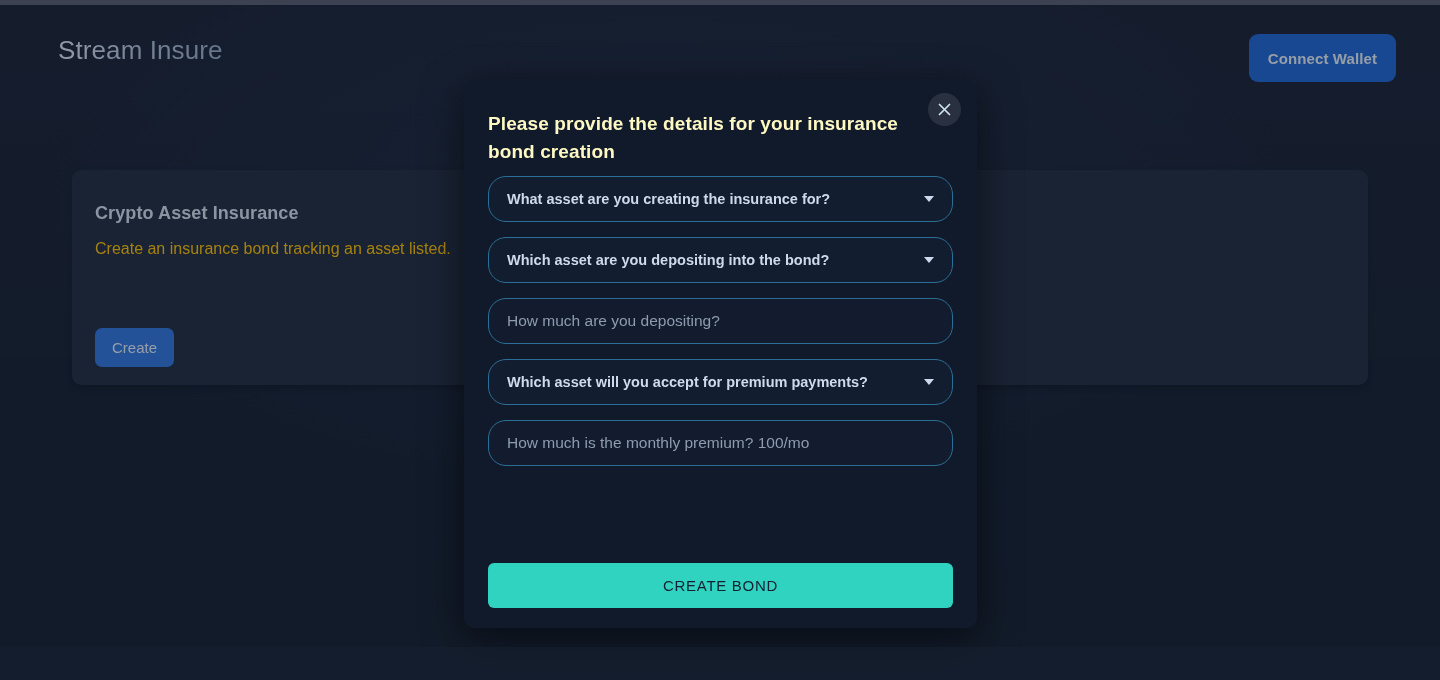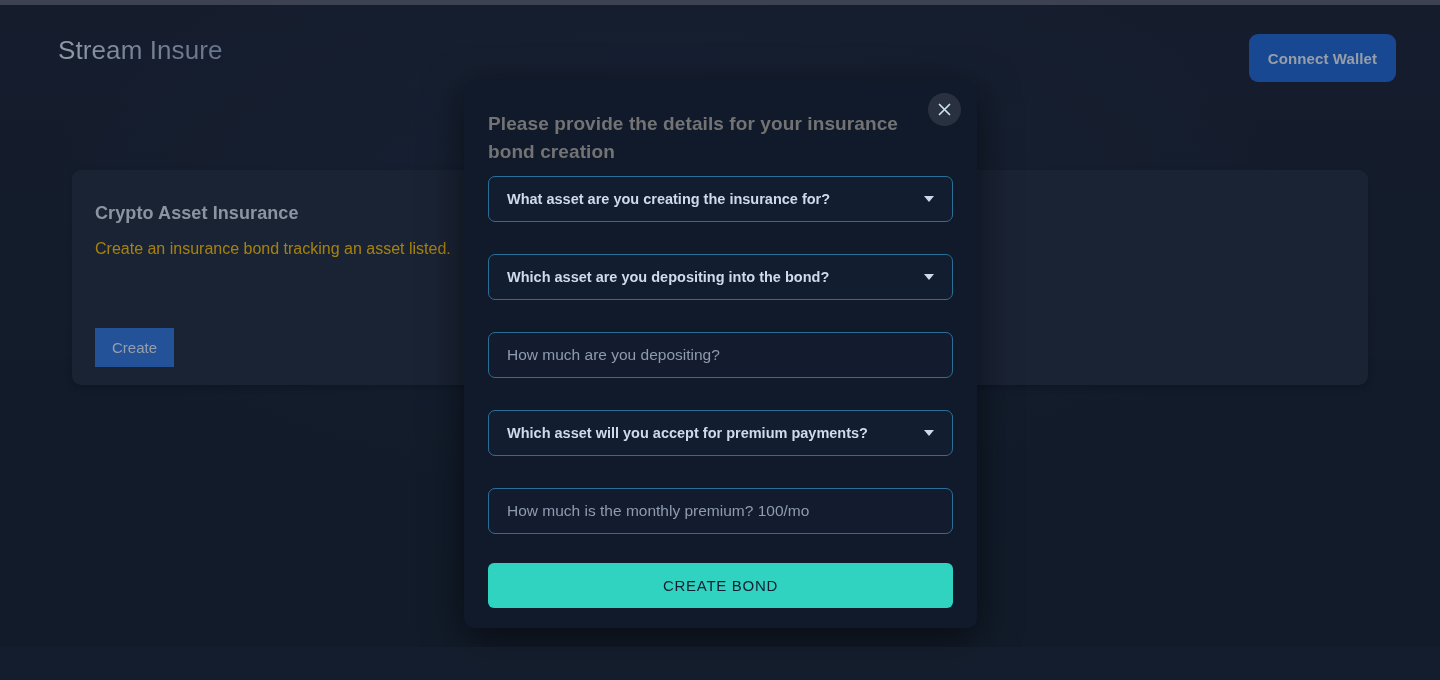--- a/index.html
+++ b/index.html
@@ -109,21 +109,21 @@
     font-weight: 400;
     color: #eab308;
   }
   .card-btn {
     position: absolute;
     left: 23px;
     top: 158px;
     width: 79px;
     height: 39px;
     border: none;
-    border-radius: 0;
+    border-radius: 7px;
     background: #2f6fce;
     color: #d4dce8;
     font-family: "Liberation Sans", sans-serif;
     font-size: 15px;
     cursor: pointer;
   }
 
   
   .modal-overlay {
     position: absolute;
@@ -159,37 +159,37 @@
   .modal-close svg { display: block; }
 
   .modal-title {
     position: absolute;
     left: 24px;
     top: 29px;
     width: 440px;
     font-size: 19px;
     font-weight: 700;
     line-height: 28px;
-    color: #737373;
+    color: #fef9c3;
     letter-spacing: 0.1px;
   }
 
   .fields {
     position: absolute;
     left: 24px;
     top: 95px;
     width: 465px;
   }
   .field {
     position: relative;
     width: 465px;
     height: 46px;
-    margin-bottom: 32px;
+    margin-bottom: 15px;
     border: 1px solid #2b6f96;
-    border-radius: 7px;
+    border-radius: 18px;
     background: #131c2e;
     display: flex;
     align-items: center;
   }
   .field.is-select { background: #131d30; }
   .field-label {
     padding-left: 18px;
     font-size: 14.5px;
     color: #b9c5d6;
     white-space: nowrap;

